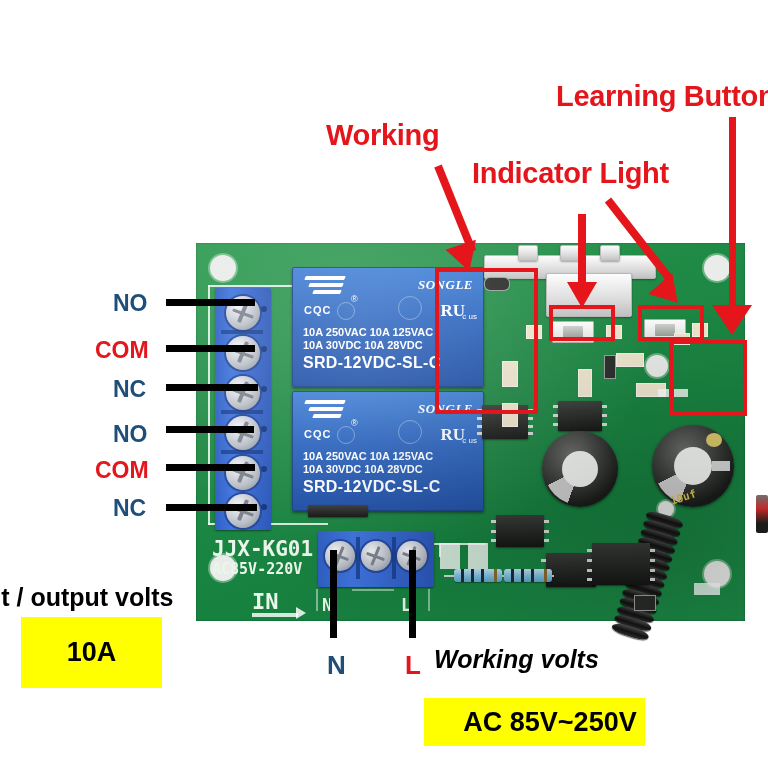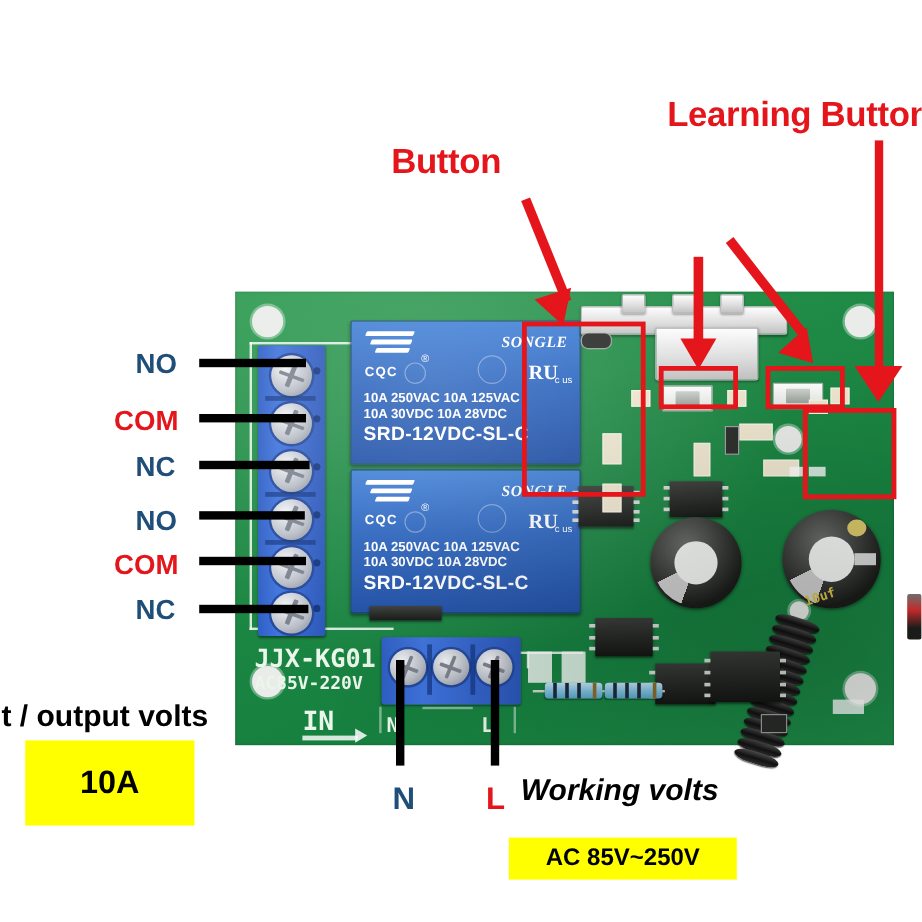--- a/index.html
+++ b/index.html
@@ -26,21 +26,21 @@
   .leadline{position:absolute;background:#000;height:7px;}
 
   
   .blk{position:absolute;color:#000;font-weight:bold;white-space:nowrap;}
   #lbl-io{left:-14px;top:583px;font-size:25px;}
   #lbl-working{left:434px;top:645px;font-size:25px;font-style:italic;}
   .ybox{position:absolute;background:#ffff00;color:#000;font-weight:bold;
         display:flex;flex-direction:column;align-items:center;justify-content:center;
         line-height:1.12;}
   #ybox-io{left:21px;top:617px;width:141px;height:71px;font-size:27px;}
-  #ybox-ac{left:424px;top:698px;width:190px;height:35px;font-size:20px;}
+  #ybox-ac{left:424px;top:698px;width:190px;height:48px;font-size:27px;padding-left:31px;}
   #lbl-N{position:absolute;left:327px;top:650px;font-size:26px;font-weight:bold;color:#1f4e79;}
   #lbl-L{position:absolute;left:405px;top:650px;font-size:26px;font-weight:bold;color:#e4151b;}
   .vlead{position:absolute;background:#000;width:7px;}
 
   
   #pcb{position:absolute;left:196px;top:243px;width:549px;height:378px;
        background:linear-gradient(160deg,#2f9c52 0%,#1f8a45 35%,#16803f 70%,#1d8c47 100%);
        box-shadow:0 0 2px rgba(0,0,0,.35) inset;}
   #pcb:after{content:"";position:absolute;inset:0;
        background:
@@ -380,21 +380,22 @@
   <div style="position:absolute;left:567px;top:282px;width:0;height:0;
               border-left:15px solid transparent;border-right:15px solid transparent;
               border-top:26px solid #e4151b;"></div>
 
   <div class="rl" style="left:604px;top:200px;width:8px;height:100px;transform:rotate(-38deg);transform-origin:50% 0%;"></div>
   <div style="position:absolute;left:653px;top:280px;width:0;height:0;
               border-left:16px solid transparent;border-right:16px solid transparent;
               border-top:26px solid #e4151b;transform:rotate(-42deg);"></div>
 
   <div class="anno" id="anno-learning">Learning Button</div>
-  <div class="anno" id="anno-antenna">Button</div>
+  <div class="anno" id="anno-antenna">Working</div>
+  <div class="anno" id="anno-indicator">Indicator Light</div>
 
   <div class="sig no" style="left:113px;top:290px;">NO</div>
   <div class="sig com" style="left:95px;top:337px;">COM</div>
   <div class="sig nc" style="left:113px;top:376px;">NC</div>
   <div class="sig no" style="left:113px;top:421px;">NO</div>
   <div class="sig com" style="left:95px;top:457px;">COM</div>
   <div class="sig nc" style="left:113px;top:495px;">NC</div>
 
   <div class="leadline" style="left:166px;top:299px;width:89px;"></div>
   <div class="leadline" style="left:166px;top:345px;width:89px;"></div>

